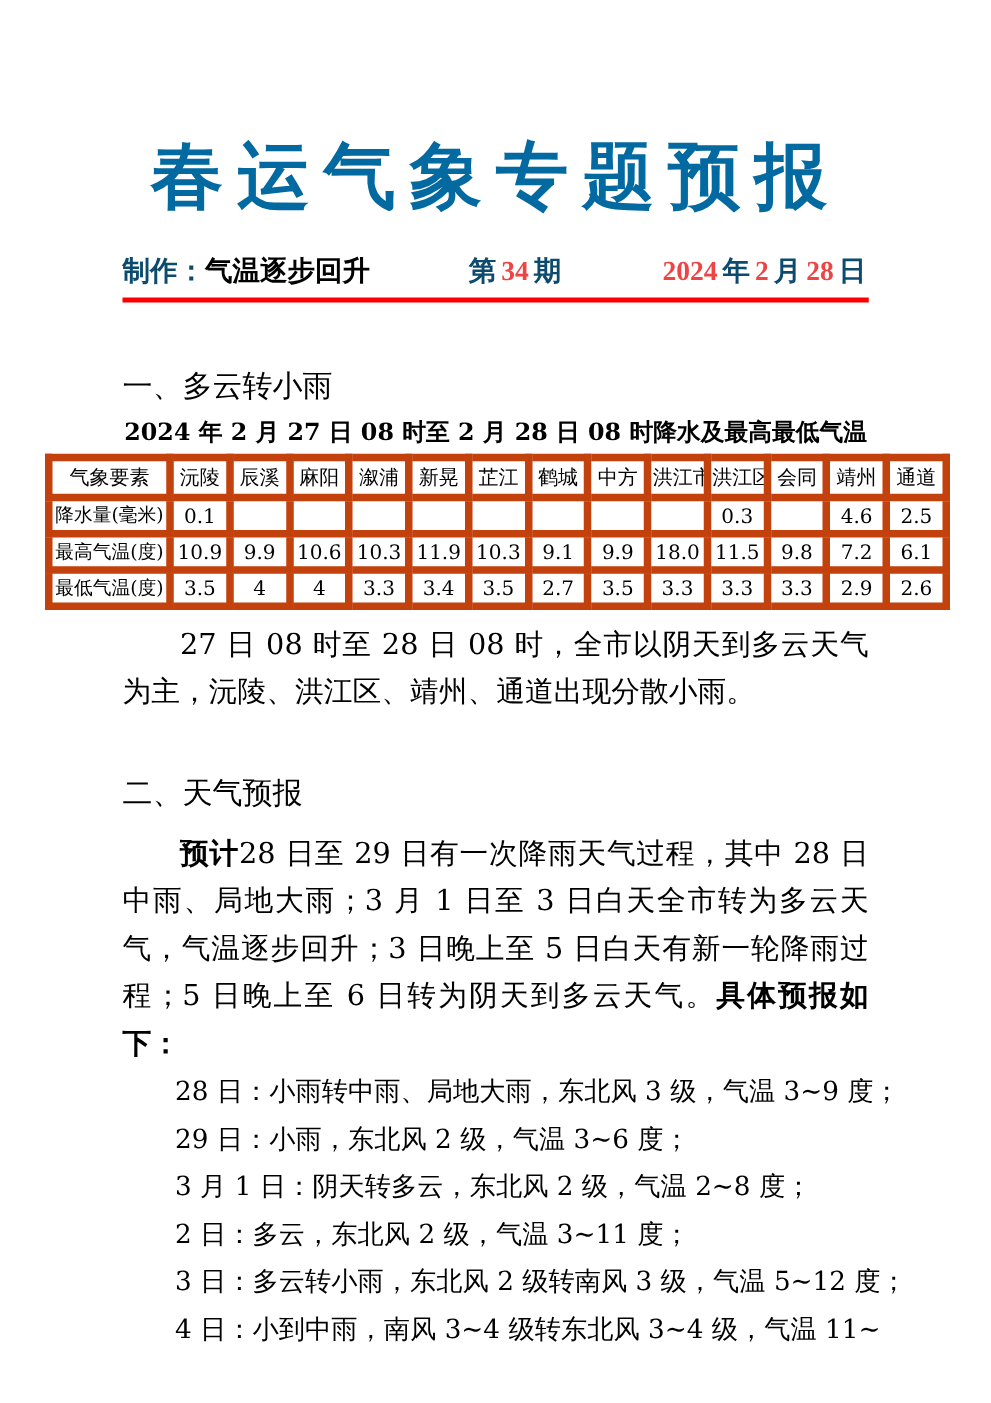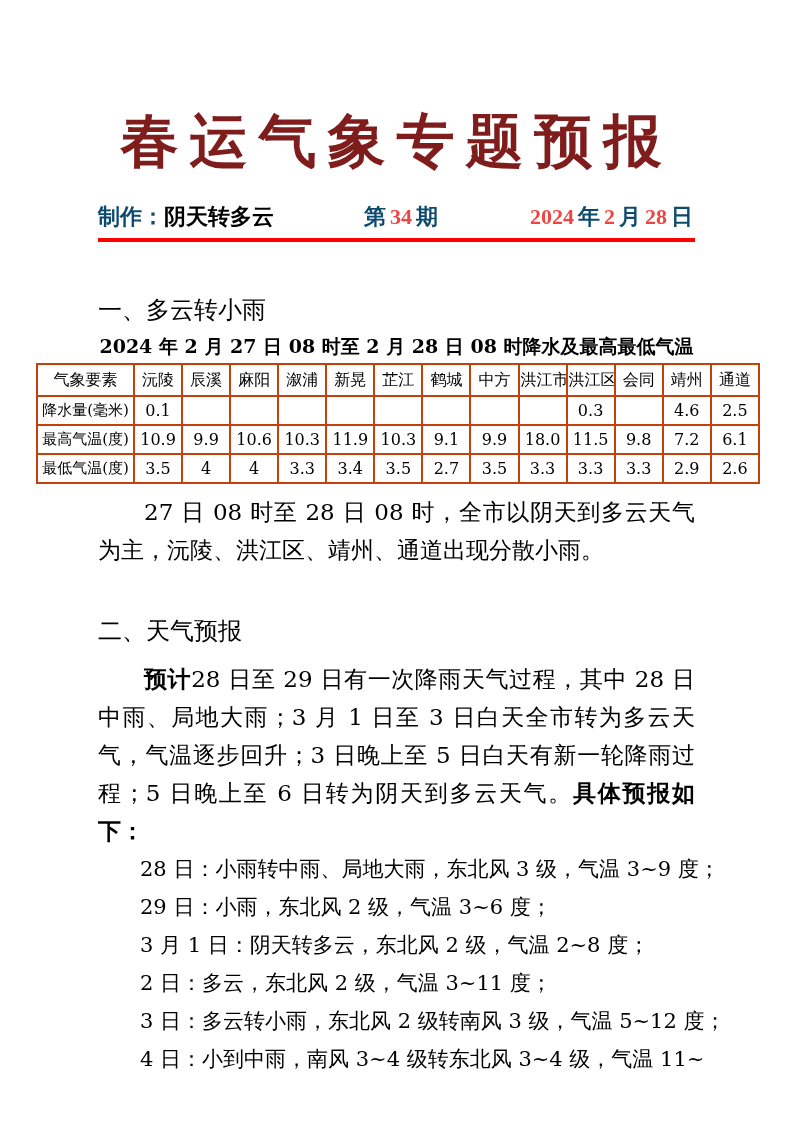--- a/index.html
+++ b/index.html
@@ -16,21 +16,21 @@
   }
   .content { margin: 0 98px; width: 597px; }
 
   .doc-title {
     padding-top: 96px;
     text-align: center;
     font-family: "DejaVu Serif", "Liberation Serif", serif;
     font-size: 58px;
     font-weight: bold;
     letter-spacing: 11px;
-    color: #7f1d1d;
+    color: #0369a1;
     line-height: 90px;
     white-space: nowrap;
   }
 
   .masthead {
     margin-top: 16px;
     display: flex;
     justify-content: space-between;
     align-items: baseline;
     font-family: "Liberation Sans", "DejaVu Sans", sans-serif;
@@ -64,21 +64,21 @@
   table.weather {
     margin-top: 5px;
     margin-left: -62px;
     width: 724px;
     border-collapse: collapse;
     table-layout: fixed;
     font-size: 16px;
     text-align: center;
   }
   table.weather th, table.weather td {
-    border: 2px solid #c2410c;
+    border: 6px solid #c2410c;
     font-weight: normal;
     padding: 0 1px;
     overflow: hidden;
     white-space: nowrap;
   }
   table.weather th { height: 32px; }
   table.weather td { height: 29px; }
   table.weather th:first-child { width: 97px; }
   table.weather .rowlabel { font-size: 15px; }
 
@@ -100,21 +100,21 @@
 </style>
 </head>
 <body>
 
 <div class="page">
   <div class="doc-title">春运气象专题预报</div>
 
   <div class="content">
     <div class="masthead">
       <span>
-        <span class="red">制作：</span><span>阴天转多云</span>
+        <span class="red">制作：</span><span>气温逐步回升</span>
       </span>
       <span>
         <span class="red seg">第</span><span class="num seg">34</span><span class="red seg">期</span>
       </span>
       <span>
         <span class="num seg">2024</span><span class="red seg">年</span><span class="num seg">2</span><span class="red seg">月</span><span class="num seg">28</span><span class="red seg">日</span>
       </span>
     </div>
 
     <div class="red-rule"></div>

